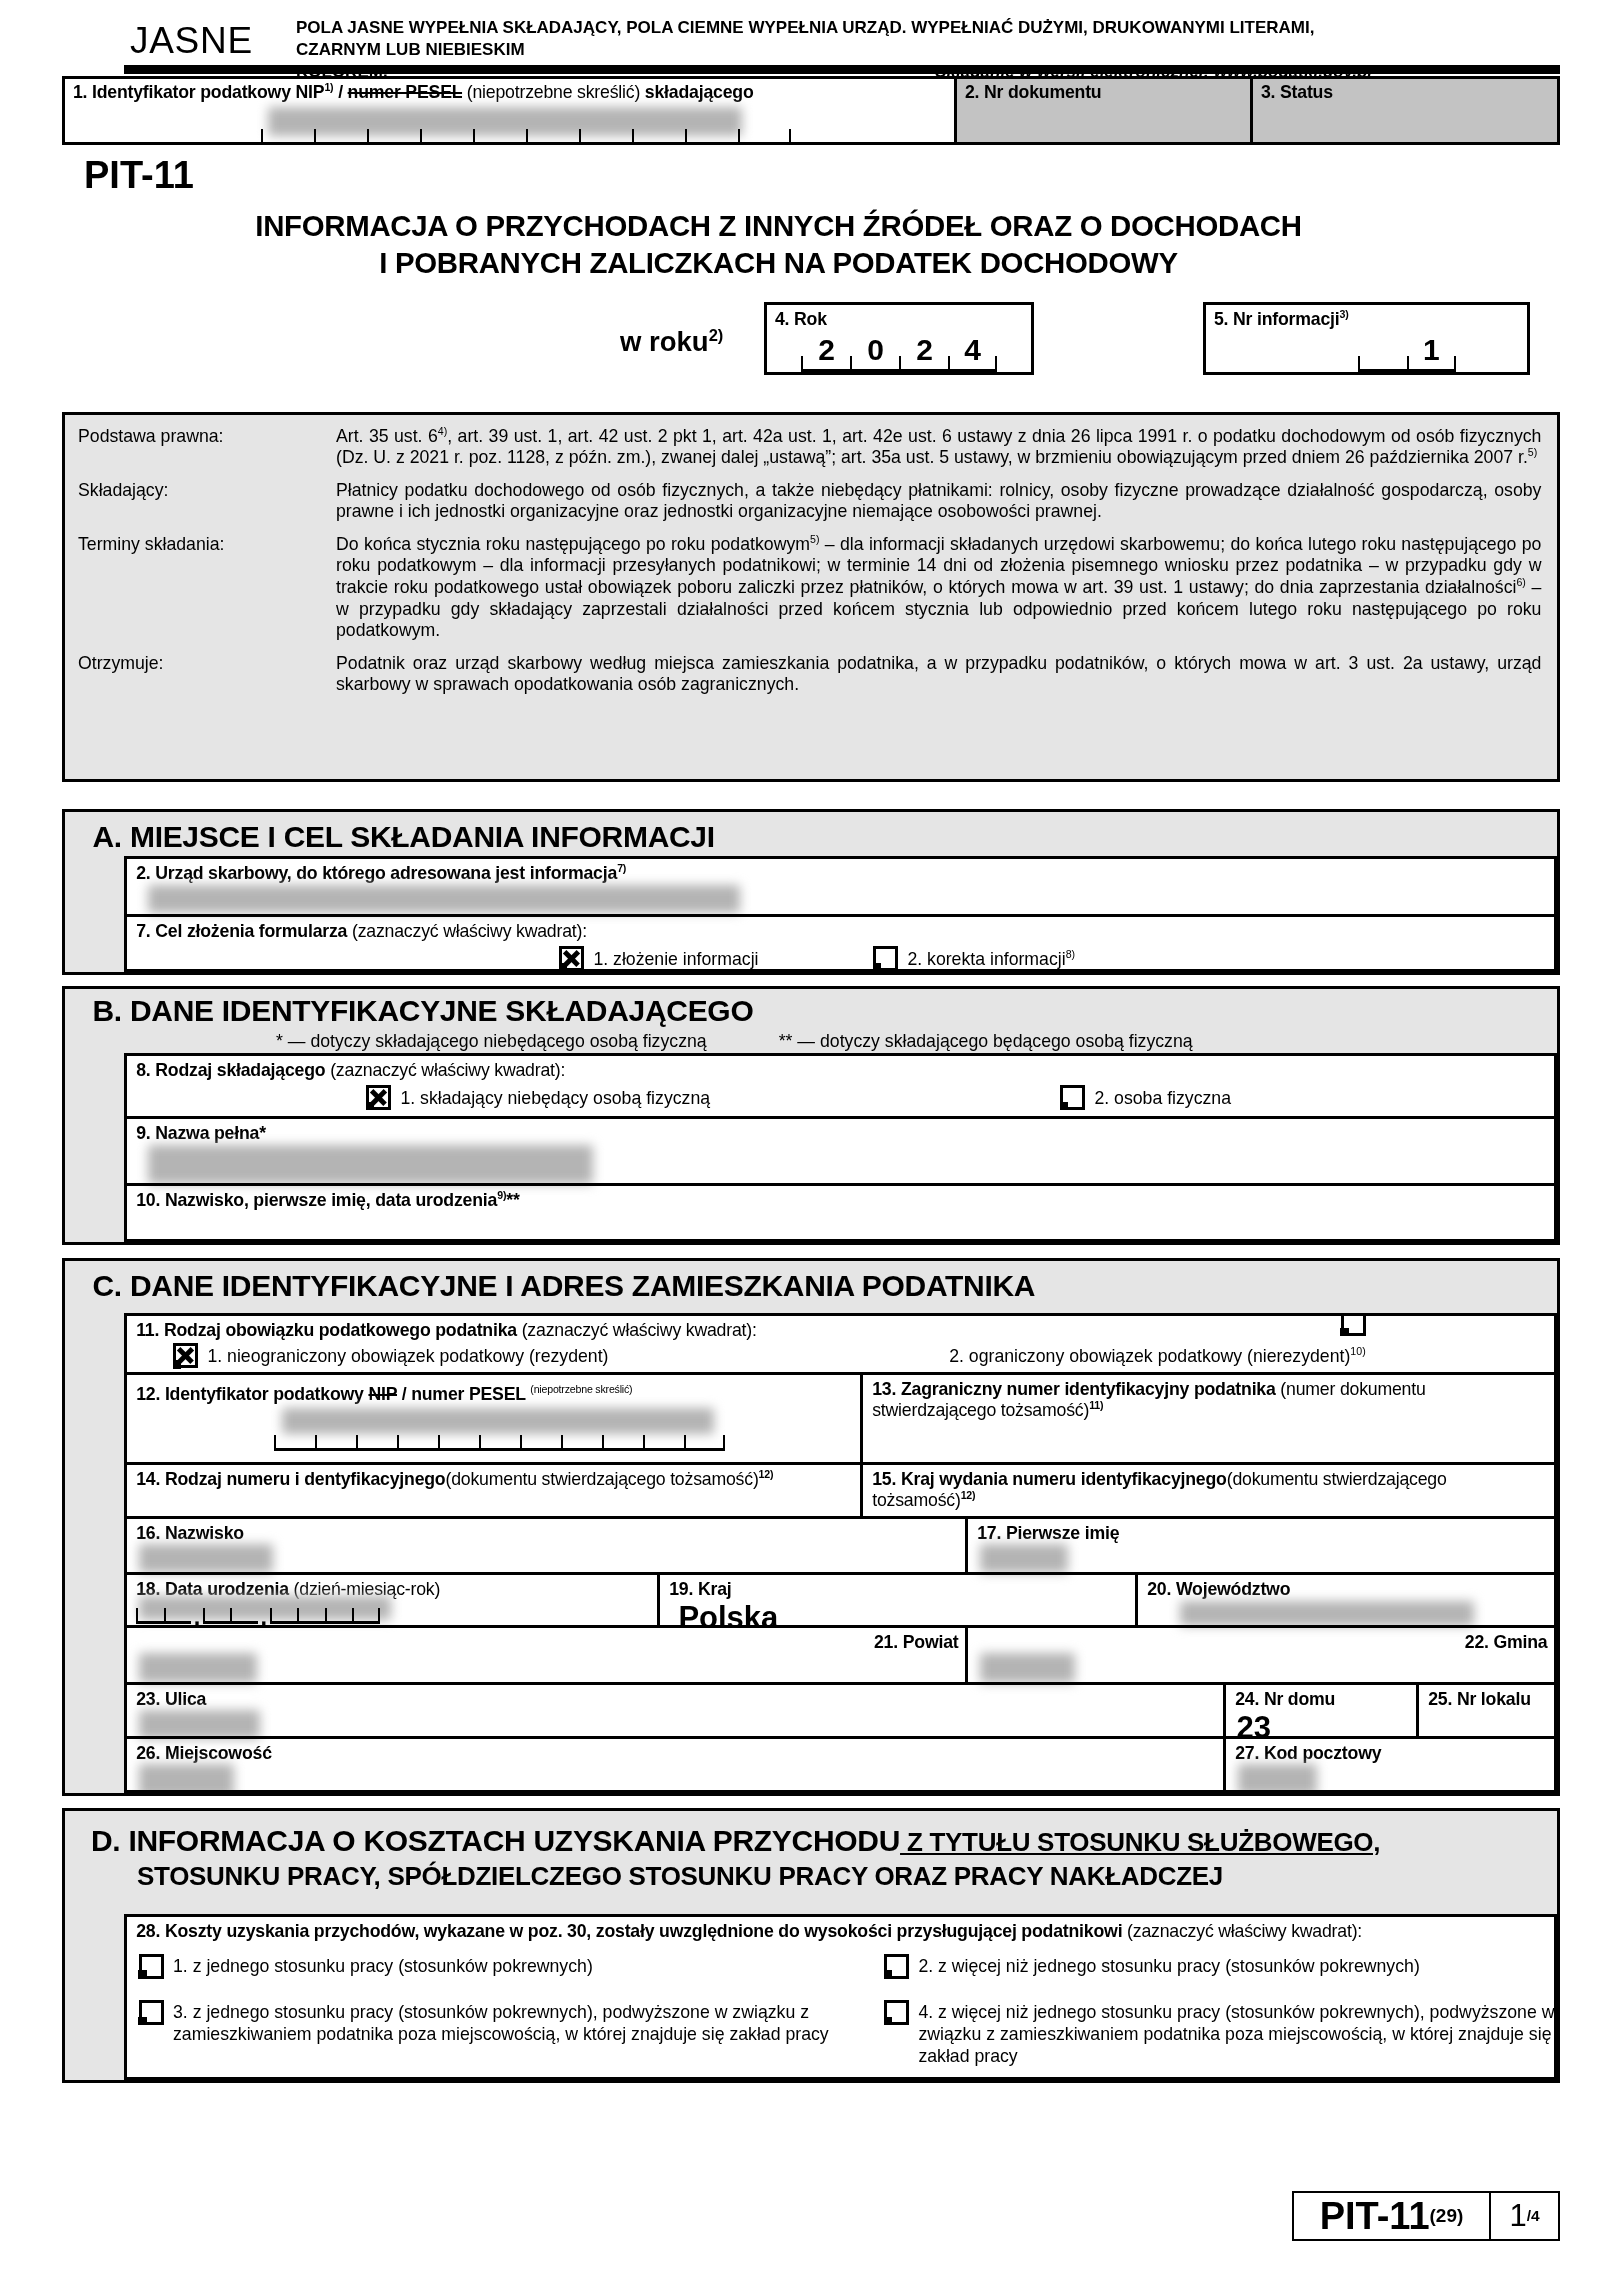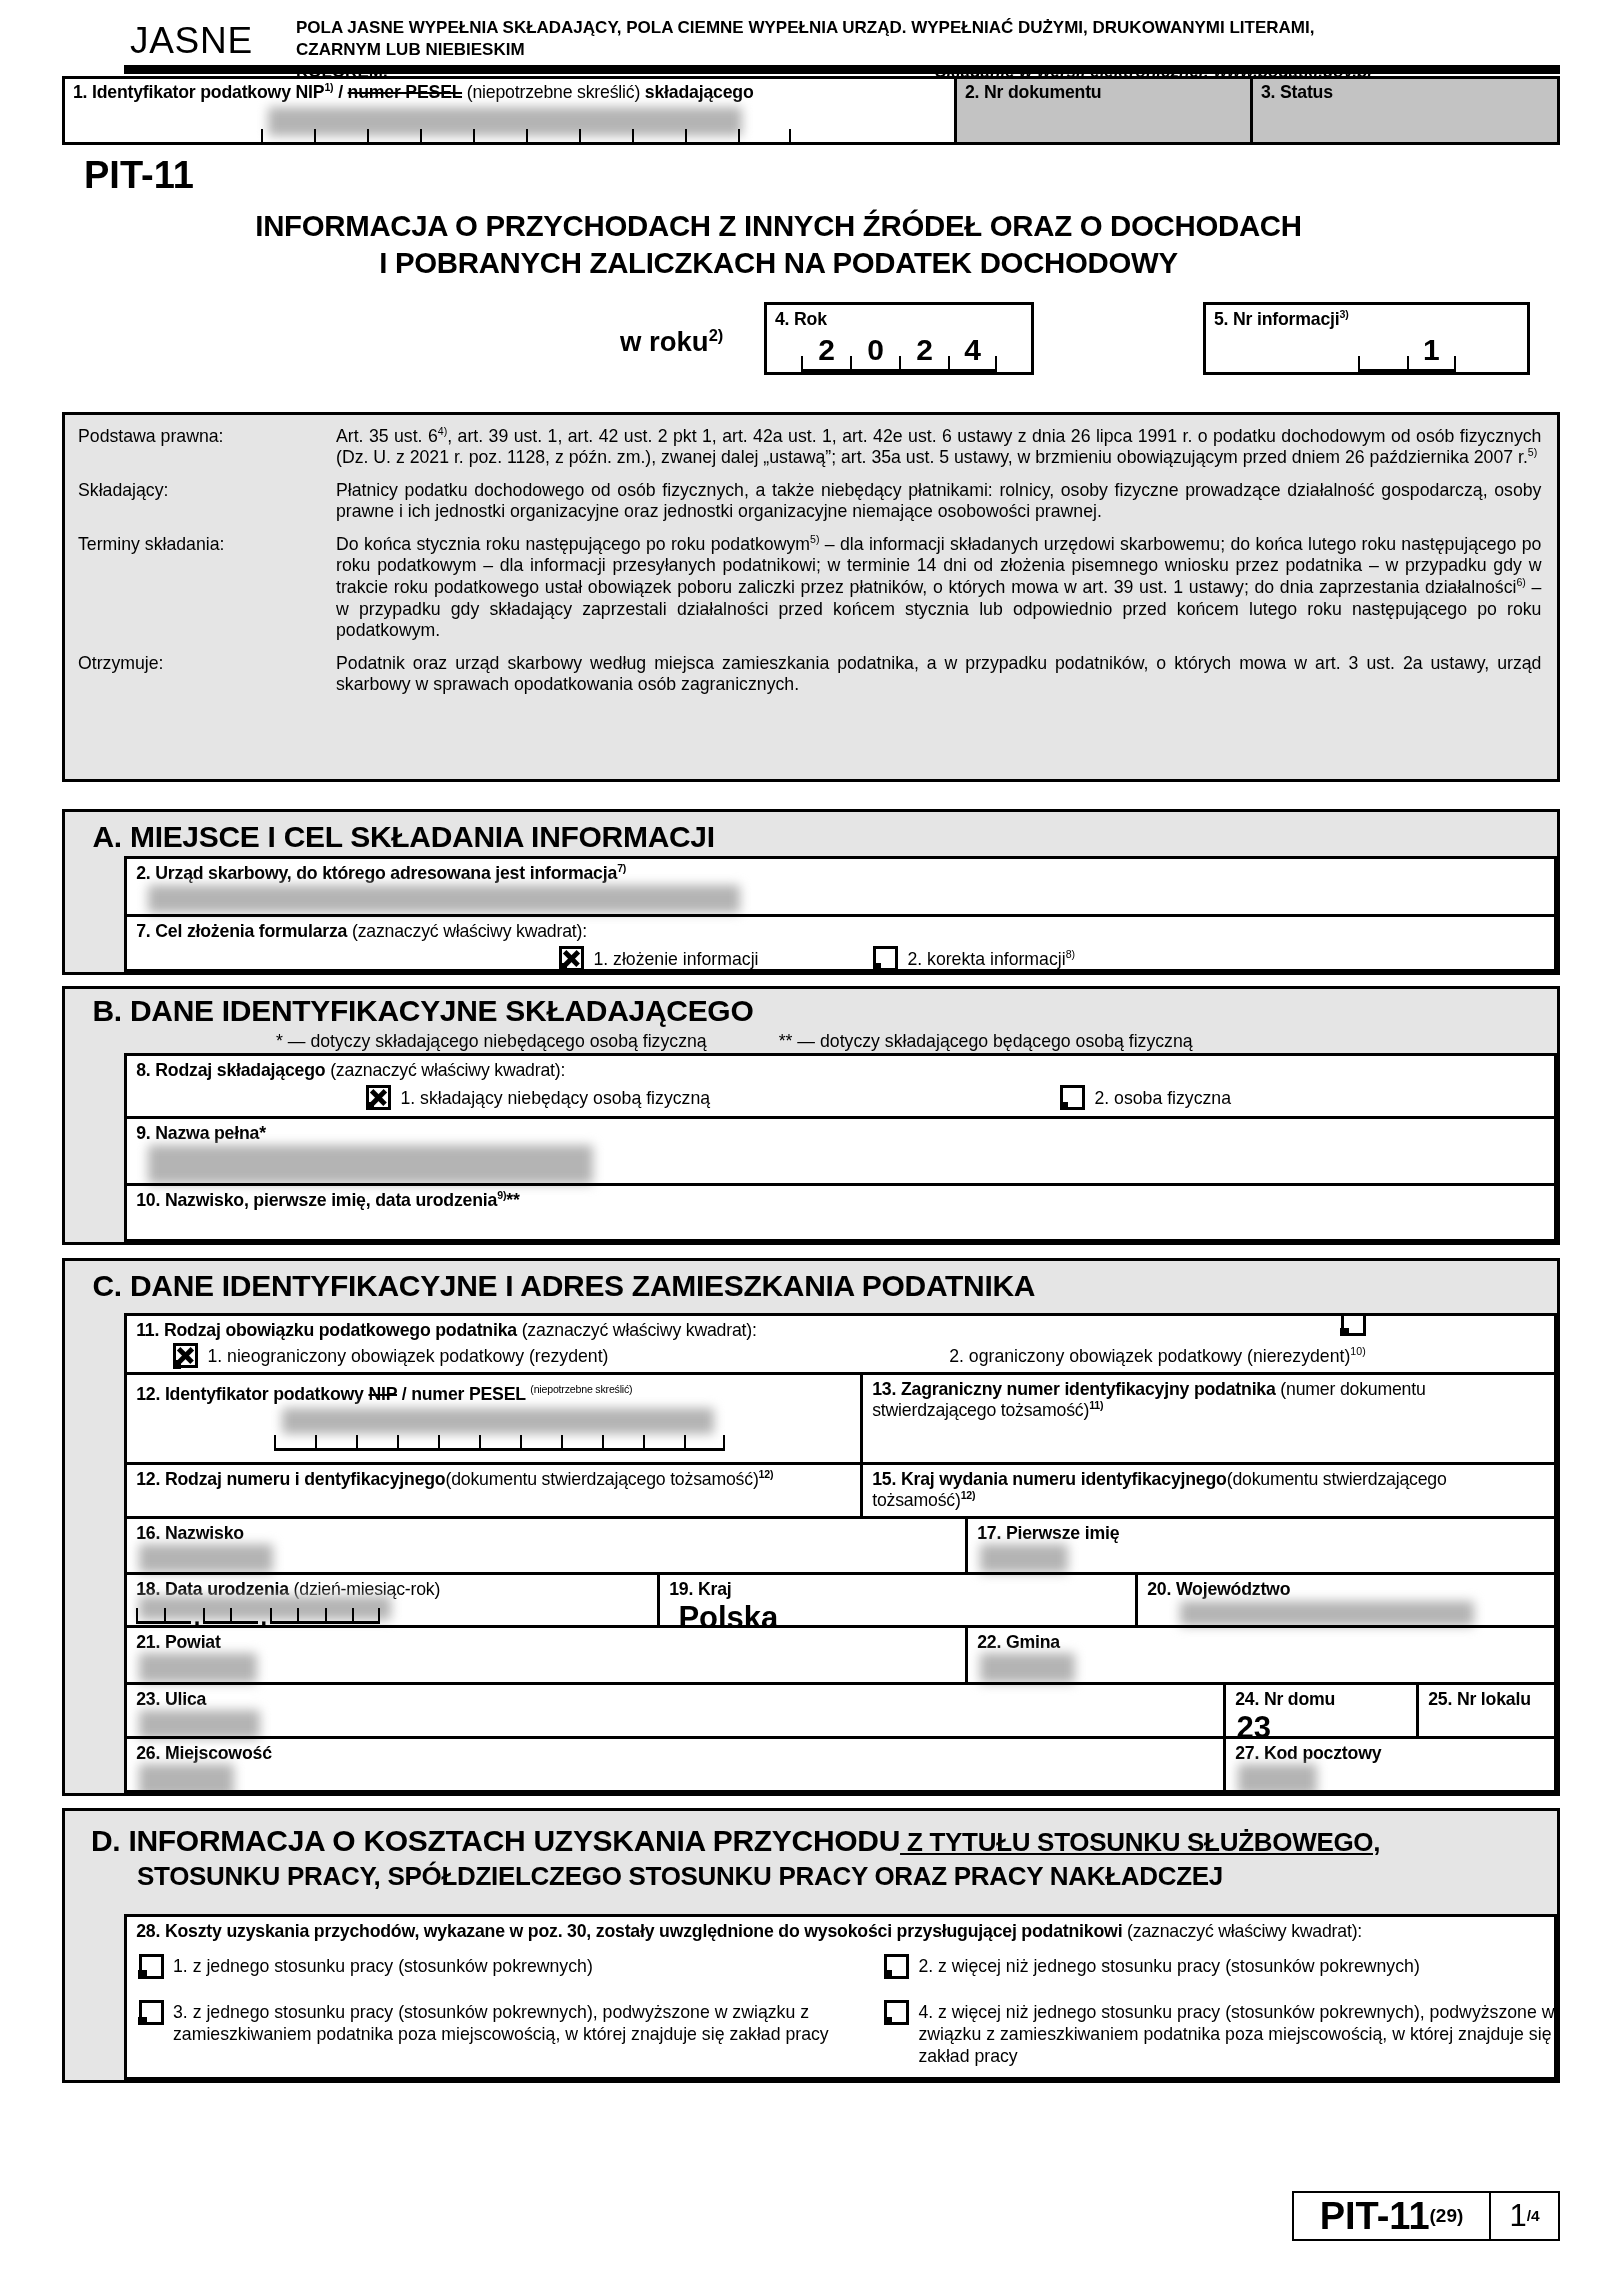--- a/index.html
+++ b/index.html
@@ -286,21 +286,21 @@
             </div>
           </div>
         </div>
         <div class="cell" style="left:733px; right:0;">
           <div class="lbl" style="width:641px;"><span>13. Zagraniczny numer identyfikacyjny podatnika </span><span class="norm">(numer dokumentu stwierdzającego tożsamość)</span><sup>11)</sup></div>
         </div>
       </div>
 
       <div class="frow" style="height:54px; padding:0;">
         <div class="cell first" style="left:0; width:733px;">
-          <div class="lbl"><span>12. Rodzaj numeru i dentyfikacyjnego</span><span class="norm">(dokumentu stwierdzającego tożsamość)</span><sup>12)</sup></div>
+          <div class="lbl"><span>14. Rodzaj numeru i dentyfikacyjnego</span><span class="norm">(dokumentu stwierdzającego tożsamość)</span><sup>12)</sup></div>
         </div>
         <div class="cell" style="left:733px; right:0;">
           <div class="lbl" style="width:648px;"><span>15. Kraj wydania numeru identyfikacyjnego</span><span class="norm">(dokumentu stwierdzającego tożsamość)</span><sup>12)</sup></div>
         </div>
       </div>
 
       <div class="frow" style="height:56px; padding:0;">
         <div class="cell first" style="left:0; width:838px;">
           <div class="lbl">16. Nazwisko</div>
           <div class="blob" style="width:134px; height:29px; margin:0 0 0 2.6px;"></div>
@@ -333,21 +333,21 @@
         <div class="cell" style="left:530px; width:478px;">
           <div class="lbl">19. Kraj</div>
           <div class="val">Polska</div>
         </div>
         <div class="cell" style="left:1008px; right:0;">
           <div class="lbl">20. Województwo</div>
           <div class="blob" style="width:294px; height:25px; margin:1.3px 0 0 33px;"></div>
         </div>
       </div>
 
-      <div class="frow" style="height:57px; padding:0;">
+      <div class="frow" style="height:57px; padding:0;text-align:right;">
         <div class="cell first" style="left:0; width:838px;">
           <div class="lbl">21. Powiat</div>
           <div class="blob" style="width:118px; height:30px; margin:0 0 0 2.6px;"></div>
         </div>
         <div class="cell" style="left:838px; right:0;">
           <div class="lbl">22. Gmina</div>
           <div class="blob" style="width:95px; height:30px; margin:0 0 0 2.6px;"></div>
         </div>
       </div>
 

